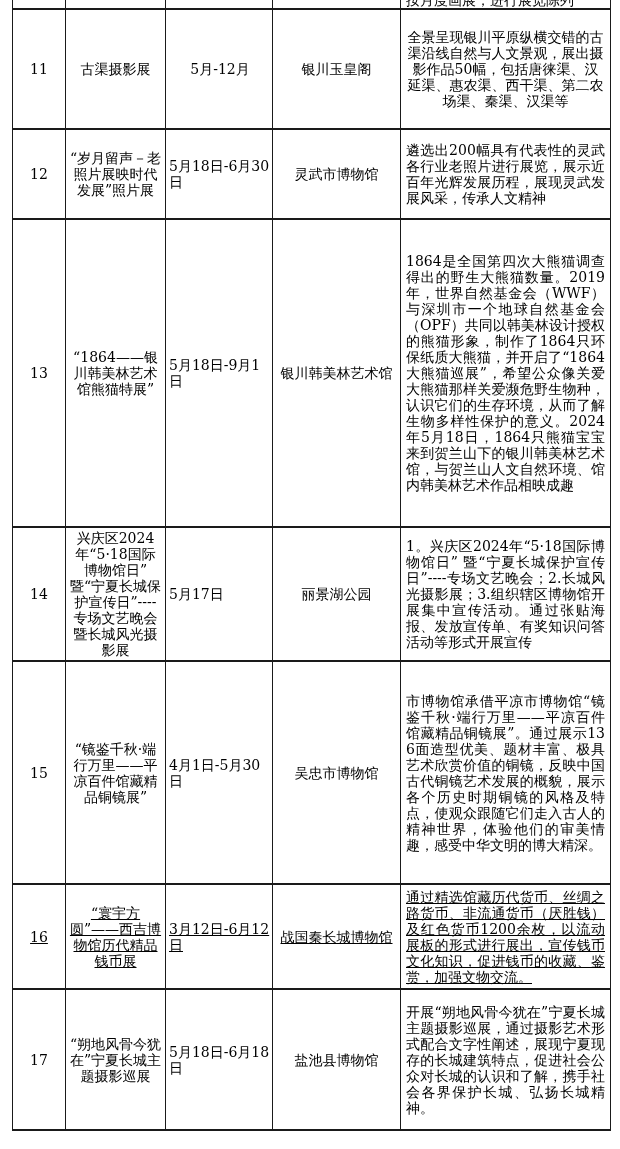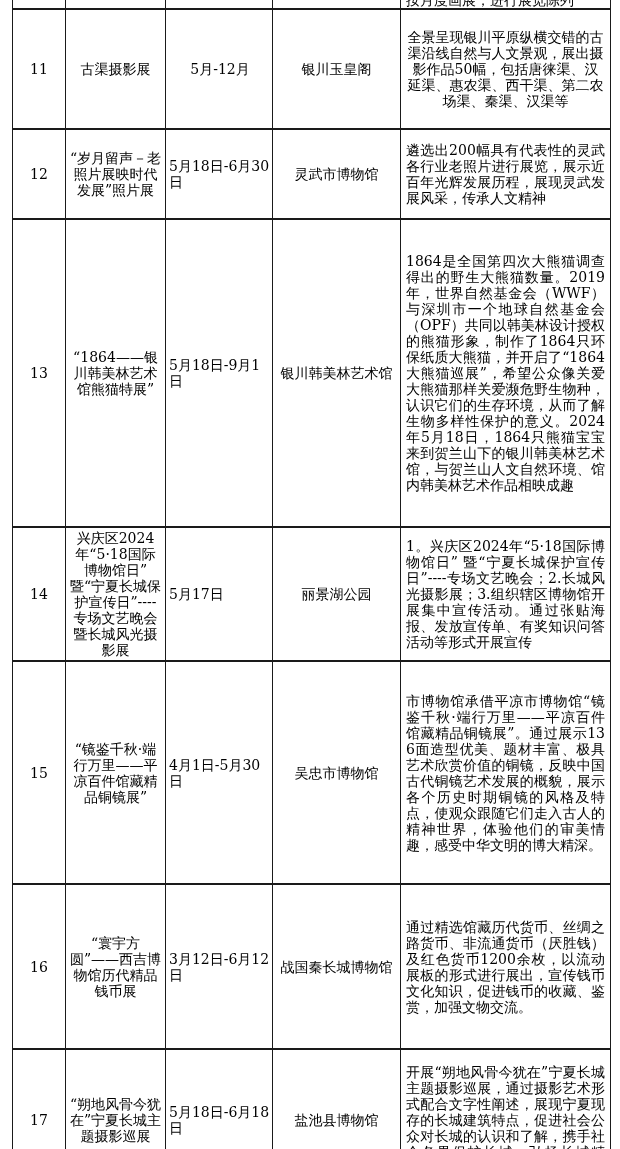--- a/index.html
+++ b/index.html
@@ -49,21 +49,21 @@
   tr.r-partial .frag {
     display: block;
     margin-top: -9px;
     white-space: nowrap;
   }
   tr.r11 td { height: 120px; text-align: center; }
   tr.r12 td { height: 90px; }
   tr.r13 td { height: 308px; }
   tr.r14 td { height: 121px; }
   tr.r15 td { height: 223px; margin-top: 33px; }
-  tr.r16 td { height: 165px; }
+  tr.r16 td { height: 105px; text-decoration: underline; }
   tr.r17 td { height: 141px; }
 </style>
 </head>
 <body>
 
 <div class="page">
   <table class="exhibit-table">
     <colgroup>
       <col class="c-num">
         <col class="c-name">

